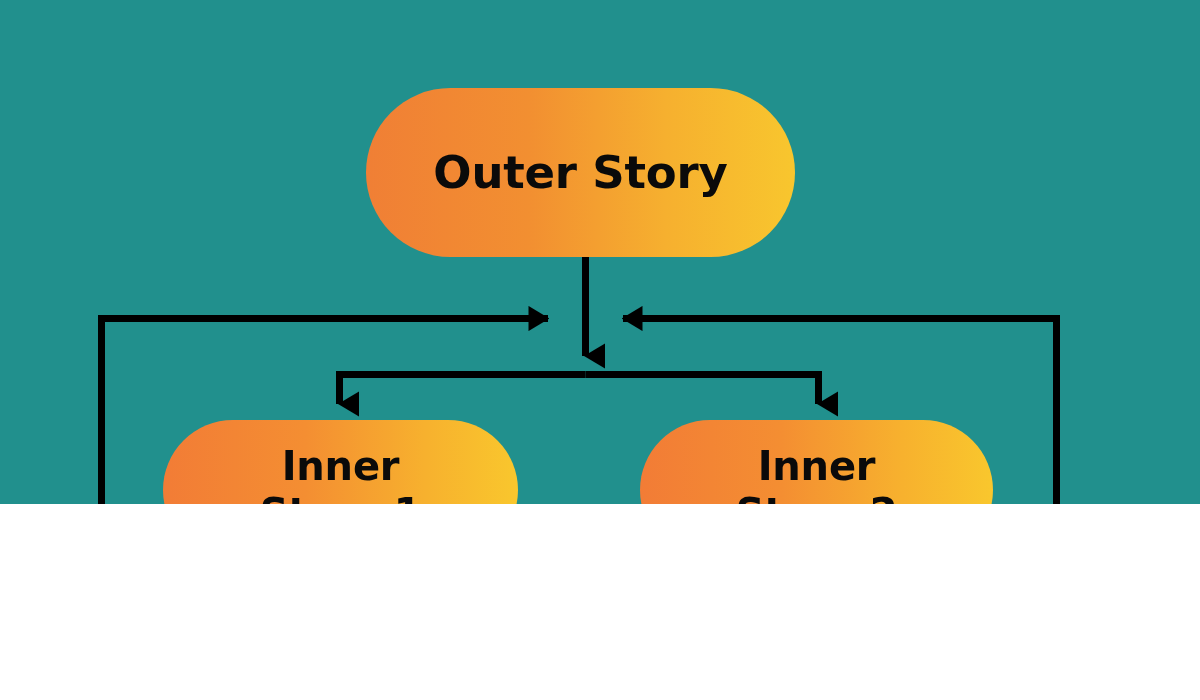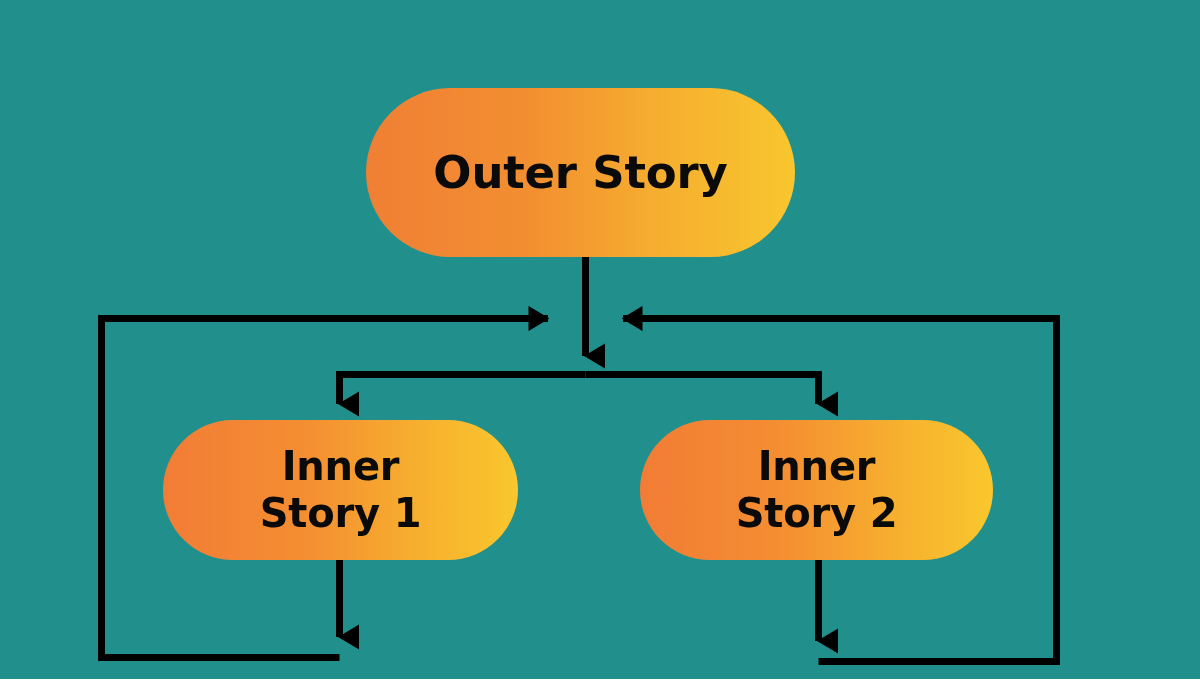--- a/index.html
+++ b/index.html
@@ -9,21 +9,21 @@
   }
   body {
     width: 1200px;
     height: 700px;
     overflow: hidden;
     font-family: "DejaVu Sans", "Liberation Sans", sans-serif;
   }
   #canvas {
     position: relative;
     width: 1200px;
-    height: 679px;
+    height: 504px;
     background: #21908D;
     overflow: hidden;
   }
   #edge-layer {
     position: absolute;
     left: 0;
     top: 0;
     width: 1200px;
     height: 700px;
   }

